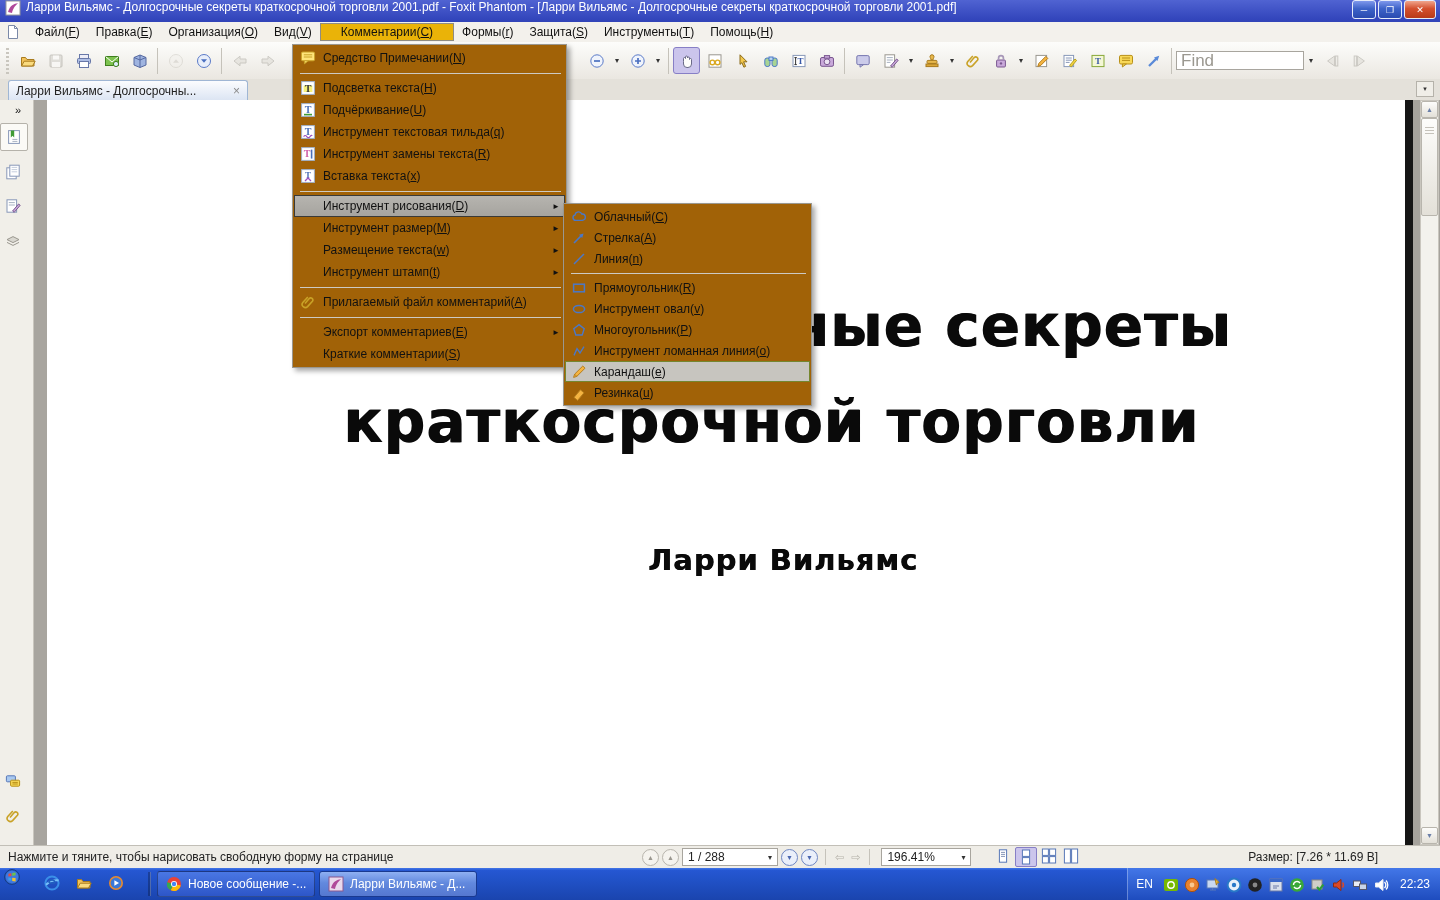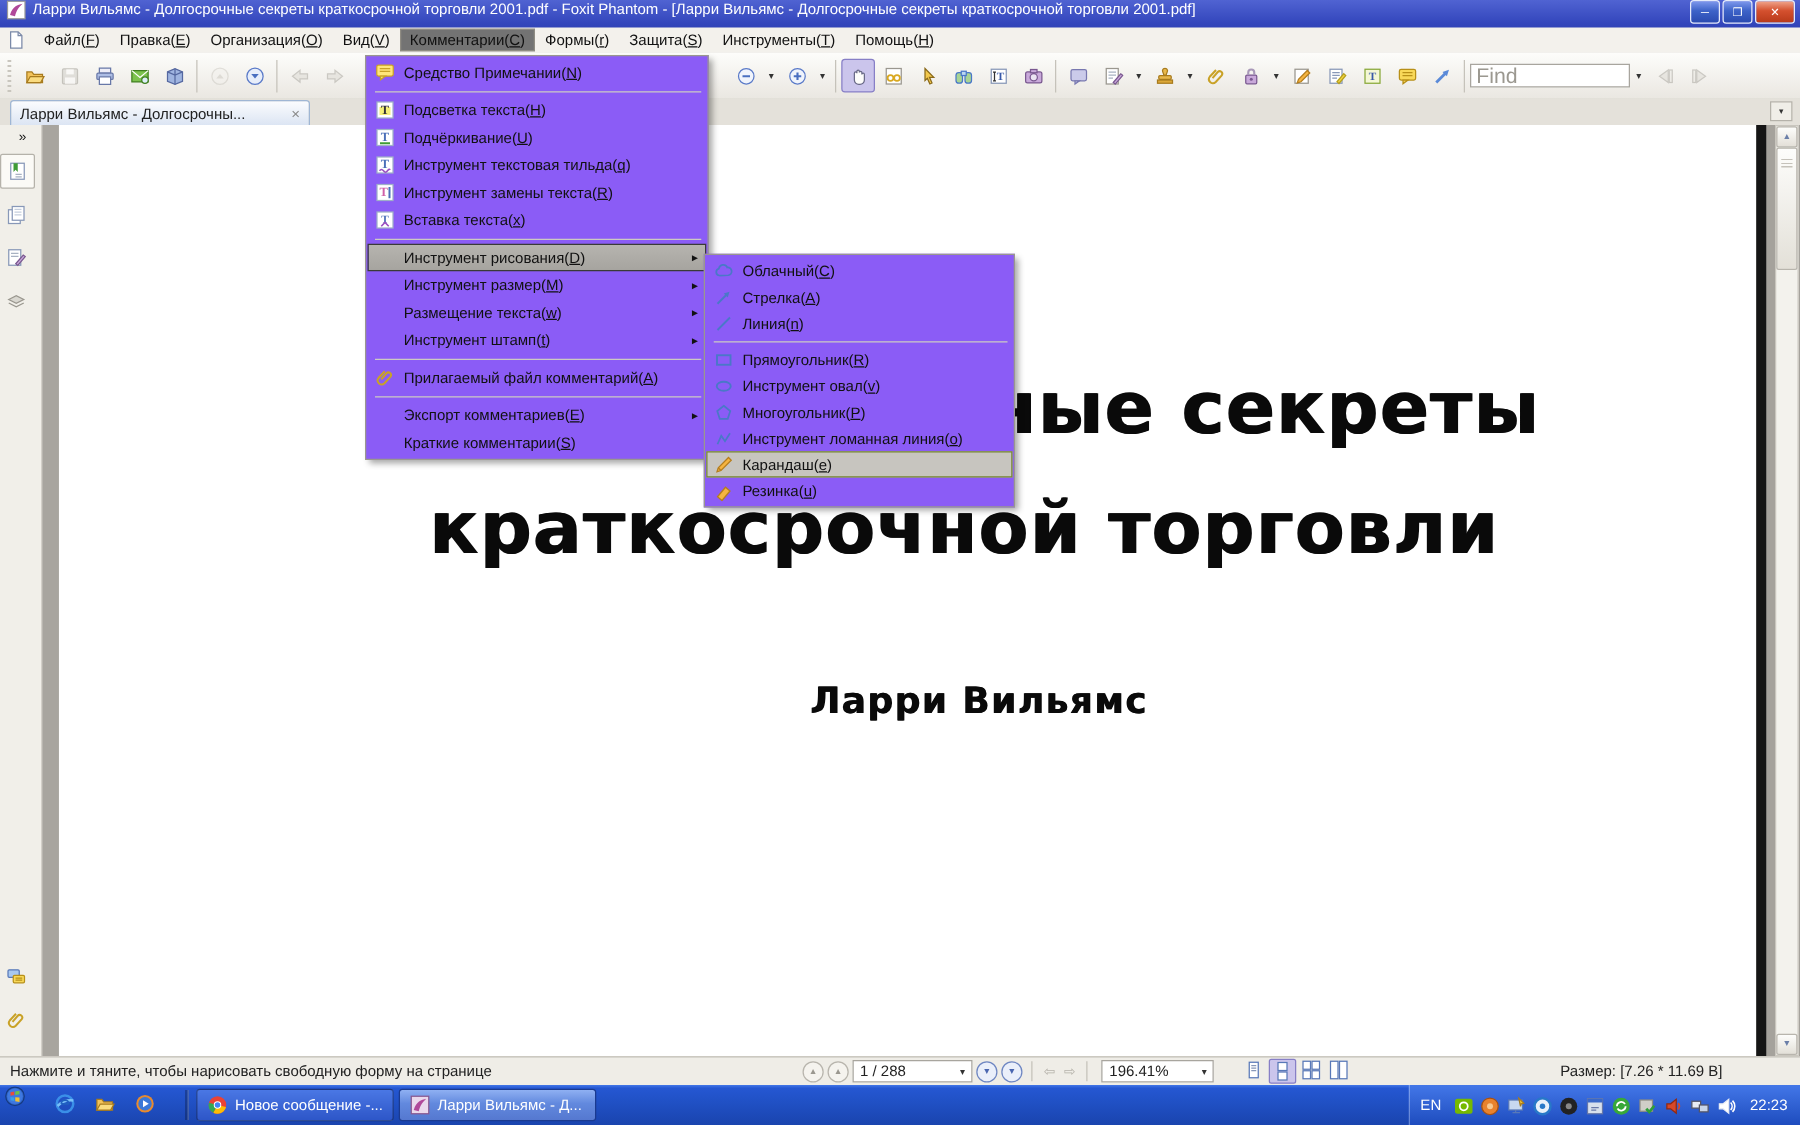--- a/index.html
+++ b/index.html
@@ -16,21 +16,21 @@
   .winbtns{display:flex;gap:2px;margin-right:1px}
   .winbtn{width:22px;height:17px;border-radius:3px;border:1px solid #E6ECFA;display:flex;align-items:center;
     justify-content:center;font-size:9px;color:#fff;background:linear-gradient(#7E98EC,#3D63C8 45%,#2A4AB0)}
   .winbtn.close{background:linear-gradient(#F0A58C,#D4502E 45%,#B83A1A);width:30px}
 
   
   .menubar{position:absolute;top:22px;left:0;right:0;height:20px;background:#F3F1EC;
     border-bottom:1px solid #DBD8D1;display:flex;align-items:center;font-size:12px;color:#111}
   .mb-doc{width:16px;height:16px;margin:0 6px 0 5px}
   .menu-top{padding:2px 8px;cursor:default}
-  .menu-top.active{background:#737373;border:1px solid #8F8C83;padding:1px 7px}
+  .menu-top.active{background:#eab308;border:1px solid #8F8C83;padding:1px 20px}
   .menubar u,.menu u{text-decoration:underline}
 
   
   .toolbar{position:absolute;top:42px;left:0;right:0;height:37px;
     background:linear-gradient(#FDFDFB,#EAE7E1);border-bottom:1px solid #C9C6BE;
     display:flex;align-items:center;padding:0 2px;gap:1px}
   .tb-handle{width:7px;height:26px;margin:0 2px;
     background:repeating-linear-gradient(180deg,#C9C6BE 0 2px,transparent 2px 4px);background-size:3px 100%;background-repeat:no-repeat;background-position:2px 0}
   .tb-btn{width:27px;height:27px;border-radius:3px;display:flex;align-items:center;justify-content:center;flex:0 0 auto}
   .tb-btn.active{background:#CBC5EC;border:1px solid #877FC6;width:25px;height:25px}
@@ -73,21 +73,21 @@
   .vscroll{position:absolute;right:1px;top:0;bottom:0;width:17px;background:#F3F2ED;border:1px solid #C9C6BE}
   .vs-btn{position:absolute;left:0;right:0;height:15px;background:linear-gradient(#FDFDFB,#E3E0D8);
     border:1px solid #B8B5AD;border-radius:2px;display:flex;align-items:center;justify-content:center;
     font-size:7px;color:#6B7FA8}
   .vs-thumb{position:absolute;left:0;right:0;top:17px;height:96px;background:linear-gradient(#FDFDFB,#E3E0D8);
     border:1px solid #B8B5AD;border-radius:2px}
   .vs-thumb:after{content:"";position:absolute;left:3px;right:3px;top:8px;height:7px;
     background:repeating-linear-gradient(#C5C2BA 0 1px,transparent 1px 3px)}
 
   
-  .menu{position:absolute;background:#8b5cf6;border:1px solid #9A978F;box-shadow:3px 3px 5px rgba(0,0,0,.35);
+  .menu{position:absolute;background:#a16207;border:1px solid #9A978F;box-shadow:3px 3px 5px rgba(0,0,0,.35);
     z-index:100;padding:2px 1px;font-size:12px;color:#111}
   #ctx-menu{left:292px;top:44px;width:271px}
   #sub-menu{left:563px;top:203px;width:245px}
   .menu-item{height:20px;display:flex;align-items:center;padding:0 4px 0 3px;border:1px solid transparent}
   #sub-menu .menu-item{height:19px}
   .mi{width:20px;height:17px;display:flex;align-items:center;justify-content:center;margin-right:5px;flex:0 0 auto}
   .lbl{flex:1;white-space:nowrap}
   .sub-arrow{font-size:8px;margin-left:4px}
   .menu-sep{height:1px;background:#CDCAC3;margin:4px 4px 3px 6px}
   .menu-item.hl-grey{background:linear-gradient(#B6B4AF,#A6A49F);border:1px solid #3A3A38}

